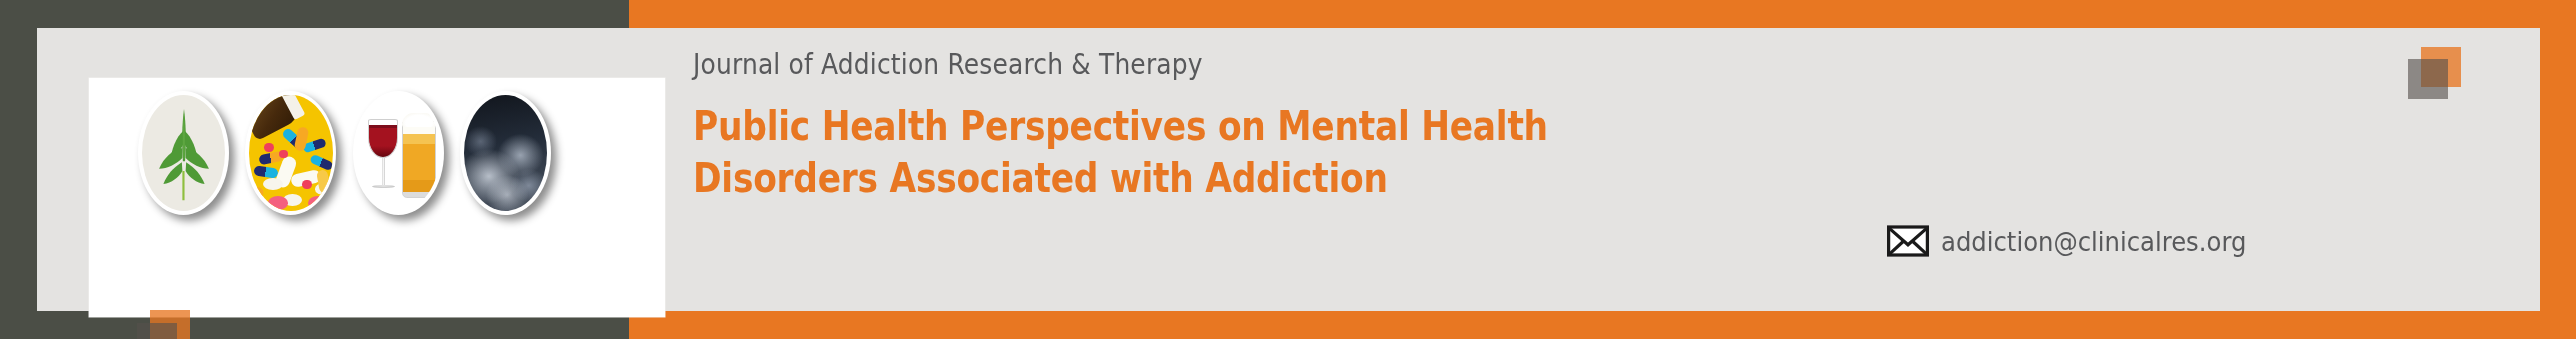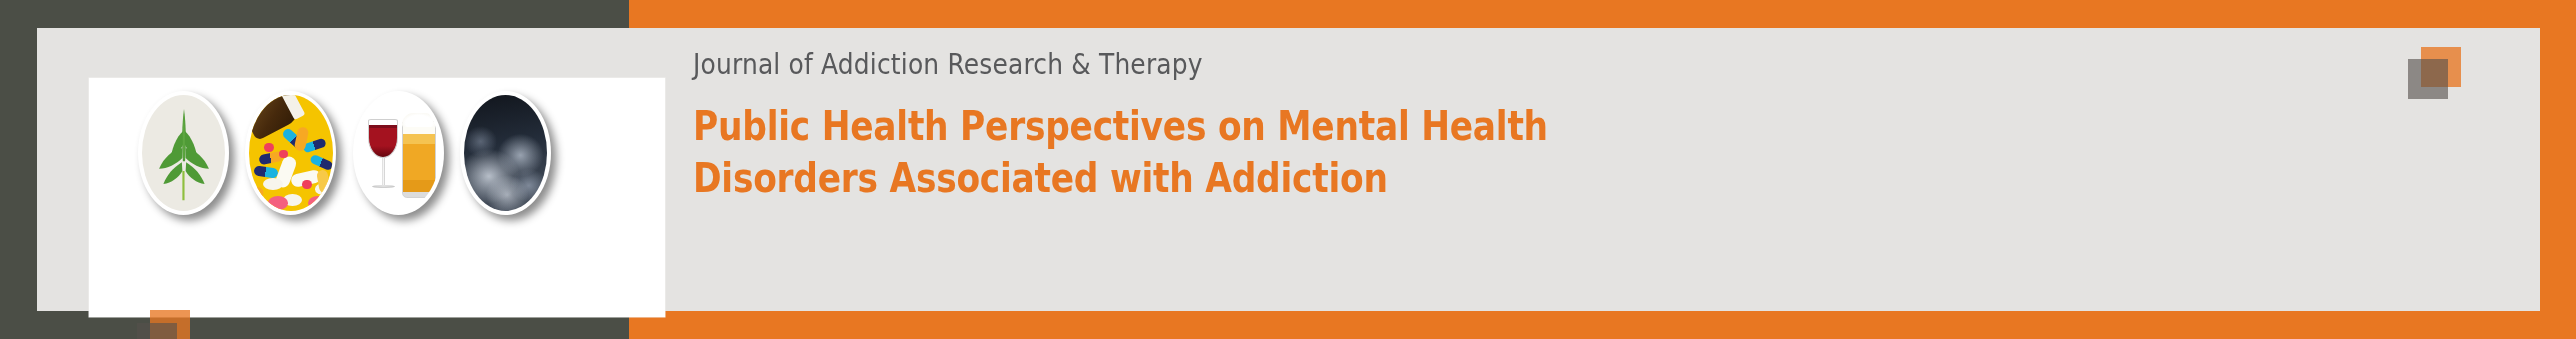--- a/index.html
+++ b/index.html
@@ -318,16 +318,25 @@
     </div>
 
     <div class="text-block" style="left:656px; top:22px;">
       <div class="journal-title">Journal of Addiction Research &amp; Therapy</div>
       <div class="headline">
         <span class="hl-line">Public Health Perspectives on Mental Health</span>
         <span class="hl-line">Disorders Associated with Addiction</span>
       </div>
     </div>
 
+    <div class="email-row" style="left:1850px; top:197px;">
+      <svg class="env-icon" viewBox="0 0 78 58">
+        <rect x="3" y="3" width="72" height="52" fill="#ffffff" stroke="#1a1a1a" stroke-width="6"></rect>
+        <path d="M5 6 L39 36 L73 6" fill="none" stroke="#1a1a1a" stroke-width="6"></path>
+        <path d="M5 53 L30 30" fill="none" stroke="#1a1a1a" stroke-width="6"></path>
+        <path d="M73 53 L48 30" fill="none" stroke="#1a1a1a" stroke-width="6"></path>
+      </svg>
+      <span class="email-text">addiction@clinicalres.org</span>
+    </div>
 
   </div>
 </div>
 
 
 </body></html>

